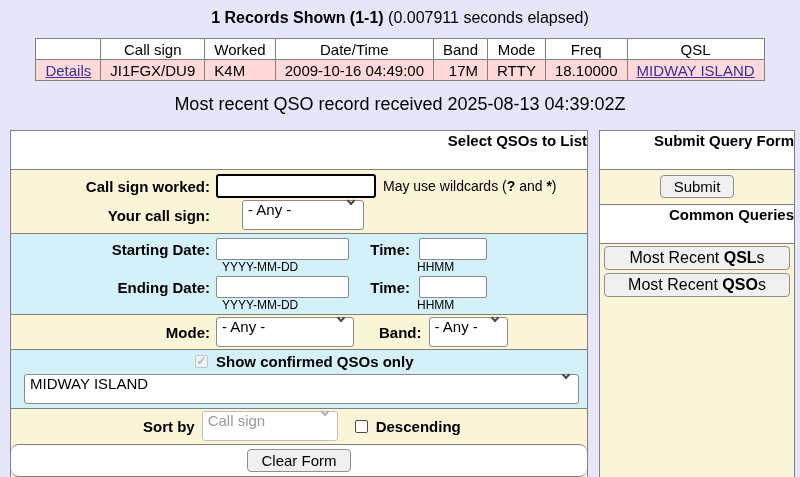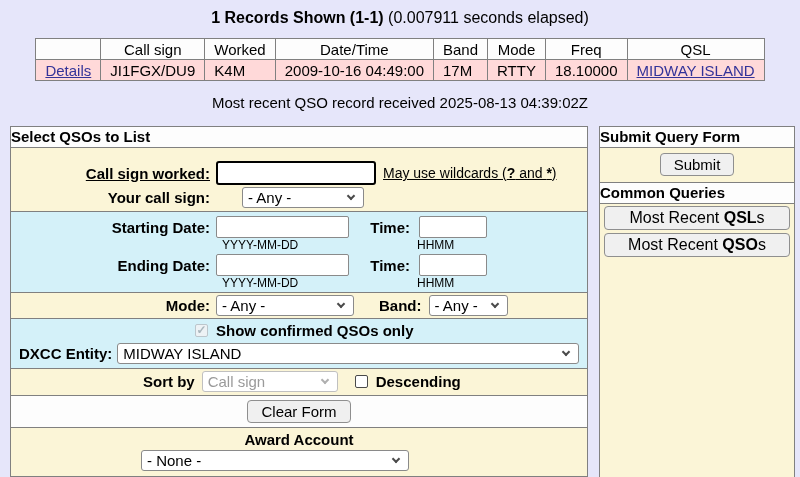--- a/index.html
+++ b/index.html
@@ -19,47 +19,47 @@
   .title{ text-align:center; padding-top:9px; font-size:16px; }
   .title .b{ font-weight:bold; }
   
   table.results{ border-collapse:collapse; margin:11px auto 0; background:#fff; }
   .results th,.results td{
     border:1px solid var(--bd); padding:1px 9px; font-weight:normal;
     white-space:nowrap; height:21px; font-size:15px;
   }
   .results thead th{ background:var(--cell-white); text-align:center; }
   .results tbody td{ background:var(--row-pink); }
-  .results td.c{text-align:right;} .results td.r{} .results td.l{text-align:left;}
+  .results td.c{text-align:right;} .results td.r{text-align:right;} .results td.l{text-align:left;}
   .results th.first{ min-width:48px; }
   a{ color:var(--link); }
-  .recent{ text-align:center; margin:13px 0 15px; font-size:15px; }
+  .recent{ text-align:center; margin:13px 0 15px; font-size:18px; }
 
   
   .content{ display:flex; align-items:stretch; padding:0 5px 0 10px; gap:11px; }
   .form-box{ width:578px; border:1px solid var(--bd); background:var(--form-yellow); }
   .sidebar{ width:196px; border:1px solid var(--bd); background:var(--form-yellow); min-height:339px; }
 
   .hdr{
-    background:var(--cell-white); font-weight:bold; text-align:left;
-    padding:1px 0 2px; border-bottom:1px solid var(--bd); font-size:15px;
+    background:var(--cell-white); font-weight:bold; text-align:right;
+    padding:1px 0 20px; border-bottom:1px solid var(--bd); font-size:15px;
   }
   .row{ display:flex; align-items:center; }
   .lbl{ font-weight:bold; }
   .lbl-col{ width:205px; text-align:right; padding-right:6px; flex:0 0 auto; font-weight:bold; }
 
   
   input.txt{
     height:22px; border:1px solid #8a8a8a; border-radius:2px; background:#fff;
     font-family:"Liberation Sans",sans-serif; font-size:15px; padding:0 4px;
   }
   input.focused{ border:2px solid #000; border-radius:3px; height:24px; }
   .select{
-    display:flex; align-items:center; background:#fff;
-    border:1px solid #8a8a8a; border-radius:3px; height:21px; padding-left:5px;
+    display:flex; background:#fff;
+    border:1px solid #8a8a8a; border-radius:3px; height:30px; padding-left:5px;
     font-size:15px;
   }
   .select .chev{
     width:6px;height:6px;border-right:2px solid #4a4a4a;border-bottom:2px solid #4a4a4a;
     transform:rotate(45deg); margin-left:auto; margin-right:9px; margin-top:-3px; flex:0 0 auto;
   }
   .select.disabled{ color:#9a9a9a; border-color:#c0c0c0; }
   .select.disabled .chev{ border-color:#b0b0b0; }
 
   .cb{ width:13px;height:13px;border:1px solid #4a4a4a;border-radius:2px;background:#fff;flex:0 0 auto; }
@@ -71,21 +71,21 @@
   button.btn{
     font-family:"Liberation Sans",sans-serif; font-size:15px;
     background:var(--btn-bg); border:1px solid #8f8f8f; border-radius:4px;
     padding:2px 13px; color:#000;
   }
 
   
   .sec-y{ background:var(--form-yellow); }
   .sec-b{ background:var(--form-blue); border-top:1px solid var(--bd); border-bottom:1px solid var(--bd); }
   .sec-w{ background:var(--cell-white); border-bottom:1px solid var(--bd); }
-  .row-call{ padding-top:13px;text-decoration:underline; }
+  .row-call{ padding-top:4px; }
   .row-your{ padding:2px 0 3px;gap:26px; }
   .wild-hint{ font-size:14px; margin-left:7px; }
   .wild-hint .b{ font-weight:bold; }
   input.call{ width:160px; }
   input.date{ width:133px; }
   input.time{ width:68px; }
   .time-lbl{ font-weight:bold; margin-left:13px; width:48px; text-align:right; }
   .hint-row{ display:flex; font-size:12px; line-height:14px; }
   .hint-date{ margin-left:211px; width:195px; }
   .sel-your{ width:122px; }
@@ -94,21 +94,21 @@
   .sel-band{ width:79px; }
   .row-mode{ padding:2px 0; border-bottom:1px solid var(--bd); }
   .row-conf{ padding:3px 0 2px; }
   .row-conf .cb{ margin-left:184px; margin-right:8px; }
   .row-dxcc{ padding:2px 8px 4px; }
   .row-dxcc .select{ flex:1 1 auto; margin-left:5px; }
   .row-sort{ padding:2px 0 3px; }
   .sort-lbl{ margin-left:132px; margin-right:7px; font-weight:bold; }
   .sel-sort{ width:136px; }
   .row-sort .cb{ margin-left:17px; margin-right:8px; }
-  .row-clear{ text-align:center; padding:4px 0; border-top:1px solid var(--bd); }
+  .row-clear{ text-align:center; padding:4px 0; border-top:1px solid var(--bd);border-radius:8px; }
   .award-hdr{ text-align:center; font-weight:bold; padding-top:3px; }
   .row-award{ padding:2px 0 5px; }
   .sel-award{ width:268px; margin-left:130px; }
   .empty-row{ border-top:1px solid var(--bd); height:14px; }
 
   
   .sb-submit-row{ text-align:center; padding:5px 0 6px; border-bottom:1px solid var(--bd); }
   .sb-btn-row{ padding:2px 4px 1px; }
   button.big-btn{
     width:100%; font-size:16px; padding:2px 0;
@@ -210,21 +210,20 @@
         <span class="chev"></span>
       </div>
     </div>
 
     <div class="sec-b">
       <div class="row row-conf">
         <div class="cb checked-disabled"><span>✓</span></div>
         <div class="lbl">Show confirmed QSOs only</div>
       </div>
       <div class="row row-dxcc">
-        <div class="lbl">DXCC Entity:</div>
         <div class="select">
           <span>MIDWAY ISLAND</span>
           <span class="chev"></span>
         </div>
       </div>
     </div>
 
     <div class="row row-sort sec-y">
       <div class="sort-lbl">Sort by</div>
       <div class="select disabled sel-sort">

